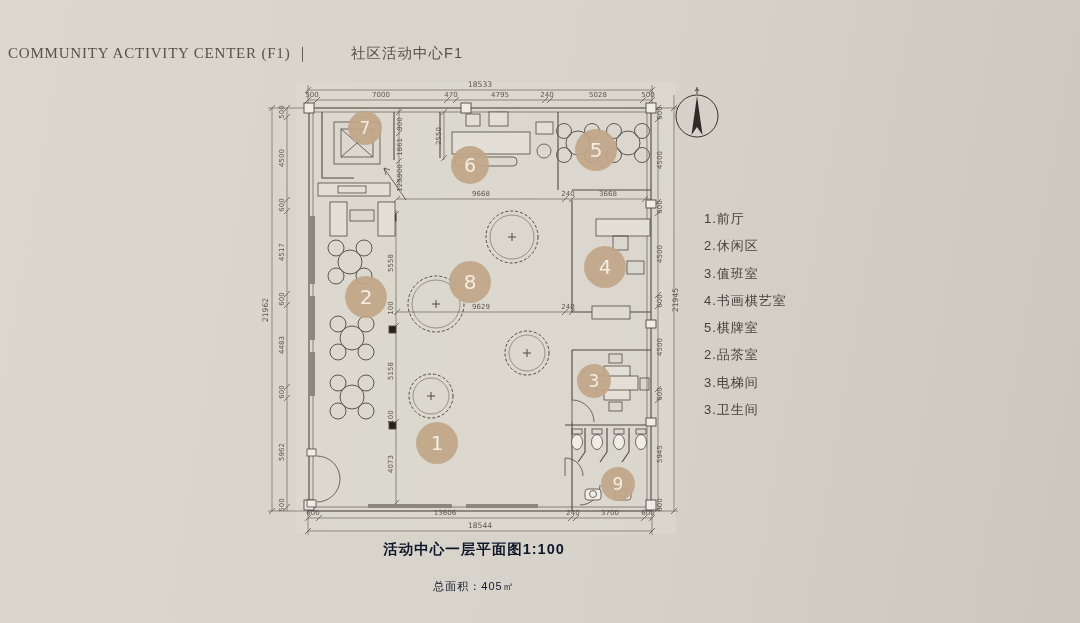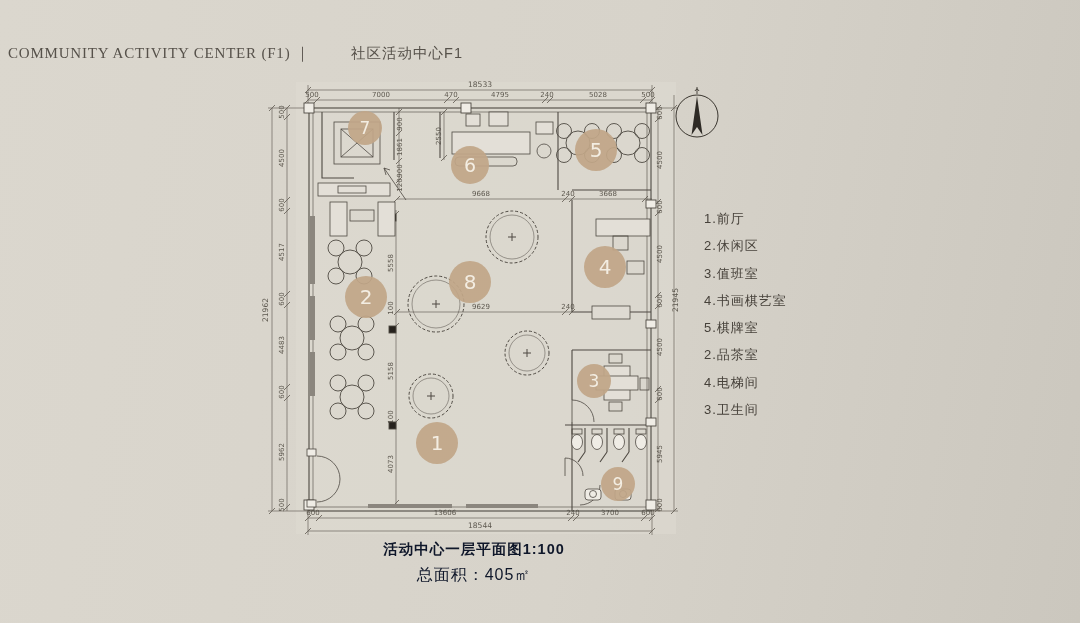--- a/index.html
+++ b/index.html
@@ -5,21 +5,21 @@
   html,body{margin:0;padding:0;width:1080px;height:623px;overflow:hidden;}
   body{background:linear-gradient(100deg,#dbd7ce 0%,#d7d3ca 55%,#cbc7be 100%);
        font-family:"Liberation Sans",sans-serif;color:#4a453e;position:relative;}
   .abs{position:absolute;}
   #title{left:8px;top:44px;font-family:"Liberation Serif",serif;font-size:15px;
          letter-spacing:.8px;color:#56514a;white-space:nowrap;}
   #title .zh{font-family:"Liberation Sans",sans-serif;letter-spacing:1px;font-size:14.5px;margin-left:36px;}
   #legend{left:704px;top:205px;font-size:13px;line-height:27.3px;color:#46413a;letter-spacing:1px;}
   #caption{left:354px;top:540px;width:240px;text-align:center;color:#0f172a;}
   #caption .c1{font-size:14.5px;font-weight:bold;letter-spacing:1px;}
-  #caption .c2{font-size:16px;margin-top:6px;letter-spacing:1px;}
+  #caption .c2{font-size:11px;margin-top:20px;letter-spacing:1px;}
   svg text{font-family:"DejaVu Sans",sans-serif;}
   .dimtx{font-size:7px;fill:#5d584f;}
   .dimtot{font-size:7.6px;fill:#5d584f;}
   .bubtx{fill:#f3ede2;}
 </style>
 </head>
 <body>
 
 <div id="title" class="abs">
   <span>COMMUNITY ACTIVITY CENTER  (F1)</span>
@@ -27,21 +27,21 @@
   <span class="zh">社区活动中心F1</span>
 </div>
 
 <div id="legend" class="abs">
   <div>1.前厅</div>
   <div>2.休闲区</div>
   <div>3.值班室</div>
   <div>4.书画棋艺室</div>
   <div>5.棋牌室</div>
   <div>2.品茶室</div>
-  <div>4.电梯间</div>
+  <div>3.电梯间</div>
   <div>3.卫生间</div>
 </div>
 
 <div id="caption" class="abs">
   <div class="c1">活动中心一层平面图1:100</div>
   <div class="c2">总面积：405㎡</div>
 </div>
 
 <svg class="abs" style="left:0;top:0" width="1080" height="623" viewBox="0 0 1080 623">
   <defs>

